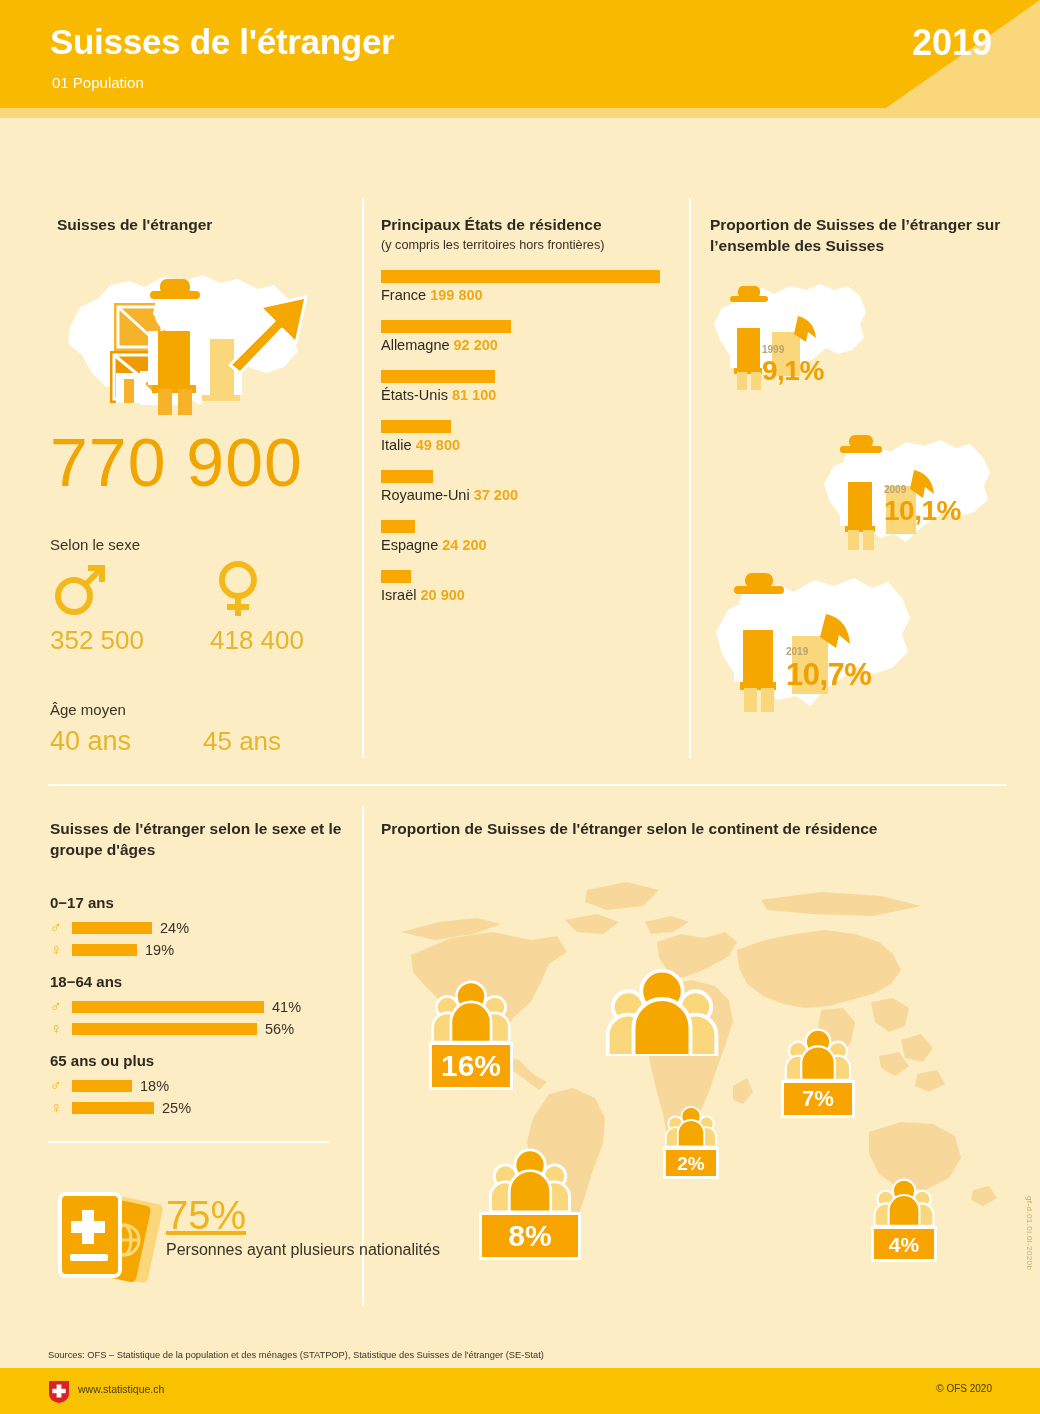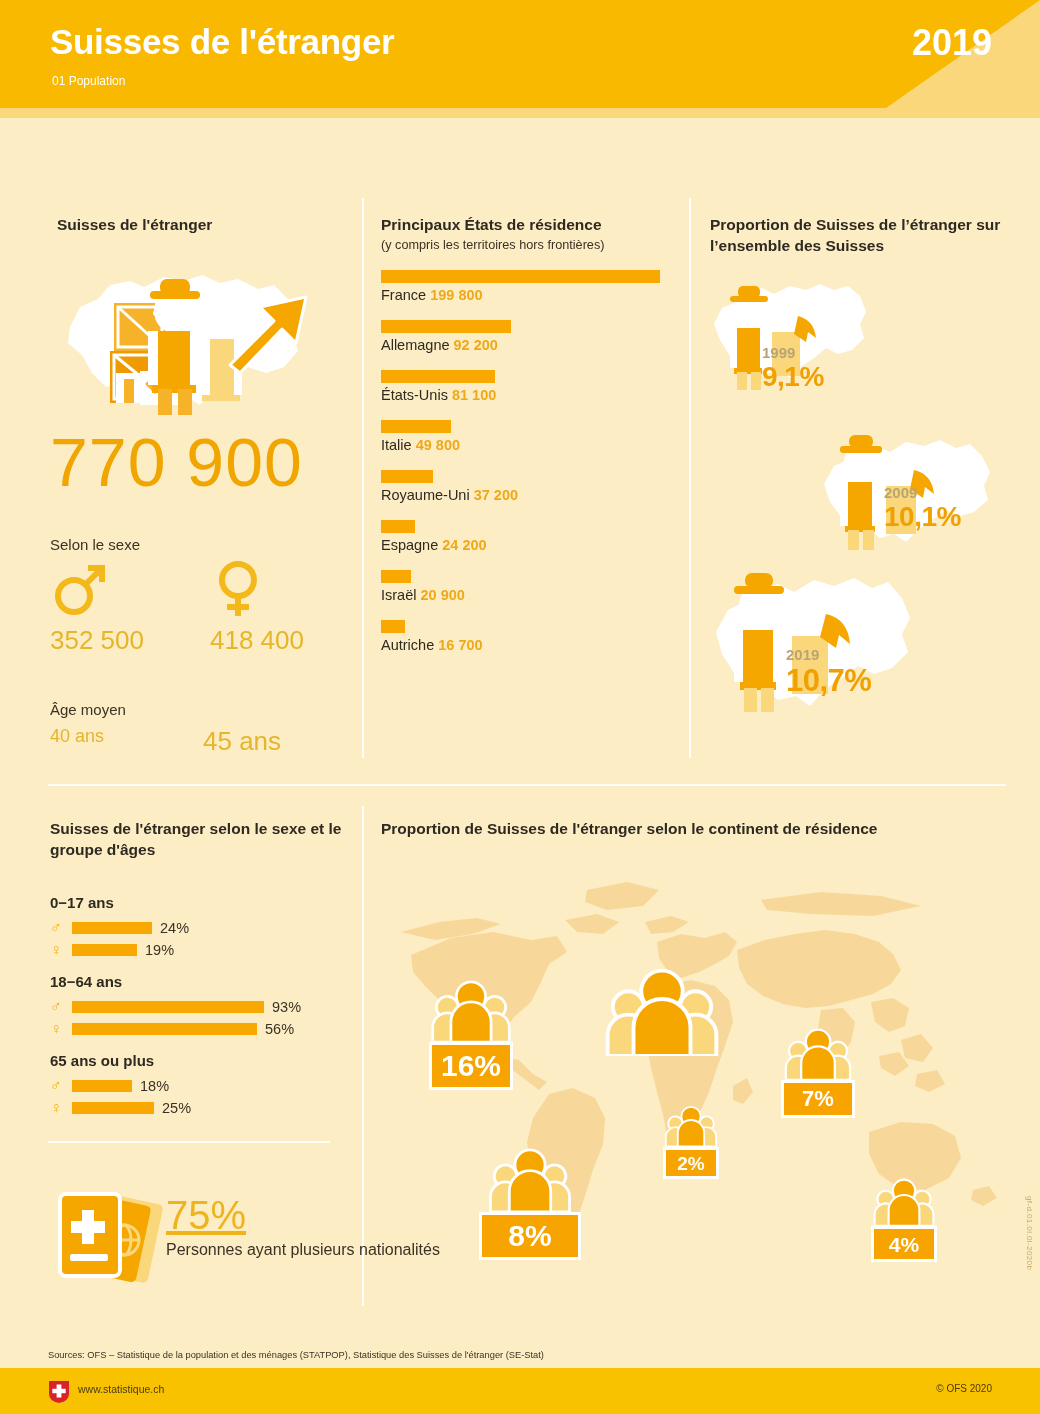--- a/index.html
+++ b/index.html
@@ -21,21 +21,21 @@
     position:absolute; left:0; top:0; width:1040px; height:108px;
     background:#F8B900;
     clip-path: polygon(0 0, 1040px 0, 1040px 0, 886px 108px, 0 108px);
   }
   .header-title {
     position:absolute; left:50px; top:22px;
     font-size:35px; font-weight:bold; color:#ffffff; letter-spacing:-0.3px;
   }
   .header-sub {
     position:absolute; left:52px; top:74px;
-    font-size:12px; color:#ffffff;
+    font-size:15px; color:#ffffff;
   }
   .header-year {
     position:absolute; right:48px; top:22px;
     font-size:36px; font-weight:bold; color:#ffffff;
   }
 
   
   .sect-title {
     font-size:15.5px; font-weight:bold; color:#2e2a22; line-height:1.36;
   }
@@ -51,36 +51,36 @@
   #big-number {
     position:absolute; left:50px; top:428px;
     font-size:68px; color:#F0A500; font-weight:400; letter-spacing:1px;
     line-height:1;
   }
   #selon-label { position:absolute; left:50px; top:536px; font-size:15px; }
   .sexsym { position:absolute; }
   #male-num { position:absolute; left:50px; top:625px; font-size:26px; color:#E6B52B; }
   #female-num { position:absolute; left:210px; top:625px; font-size:26px; color:#E6B52B; }
   #age-label { position:absolute; left:50px; top:701px; font-size:15px; }
-  #age-m { position:absolute; left:50px; top:726px; font-size:18px; color:#E6B52B; }
+  #age-m { position:absolute; left:50px; top:726px; font-size:27px; color:#E6B52B; }
   #age-f { position:absolute; left:203px; top:726px; font-size:26px; color:#E6B52B; }
 
   
   #col2-title { position:absolute; left:381px; top:214px; width:300px; }
   #col2-sub { position:absolute; left:381px; top:237px; width:310px; }
   #country-list { position:absolute; left:381px; top:270px; width:300px; }
   .c-row { position:relative; height:50px; }
   .c-bar { height:13px; background:#F8A800; }
   .c-lab { position:absolute; left:0; top:17px; font-size:14.5px; color:#2e2a22; white-space:nowrap; }
   .c-lab b { color:#EFA918; font-weight:bold; }
 
   
   #col3-title { position:absolute; left:710px; top:214px; width:300px; }
   .ch-group { position:absolute; }
-  .ch-year { font-size:15px; color:#B9A474; font-weight:bold; }
+  .ch-year { font-size:10px; color:#B9A474; font-weight:bold; }
   .ch-pct  { font-size:28px; color:#F0A000; font-weight:bold; letter-spacing:-.5px; }
 
   
   #col4-title { position:absolute; left:50px; top:818px; width:300px; }
   #age-blocks { position:absolute; left:50px; top:880px; width:300px; }
   .ag-head { font-size:15px; font-weight:bold; color:#2e2a22; margin-top:14px; margin-bottom:7px;}
   .ag-row { display:flex; align-items:center; height:19px; margin-bottom:3px; }
   .ag-sym { width:22px; font-size:16px; color:#EFB41D; line-height:1; }
   .ag-bar { height:12px; background:#F8A800; }
   .ag-val { font-size:14.5px; color:#3a3226; margin-left:8px; }
@@ -215,24 +215,20 @@
       <div class="c-bar" style="width: 52px;"></div>
       <div class="c-lab"><span>Royaume-Uni </span><b>37 200</b></div>
     </div>
     <div class="c-row">
       <div class="c-bar" style="width: 34px;"></div>
       <div class="c-lab"><span>Espagne </span><b>24 200</b></div>
     </div>
     <div class="c-row">
       <div class="c-bar" style="width: 30px;"></div>
       <div class="c-lab"><span>Israël </span><b>20 900</b></div>
-    </div>
-    <div class="c-row">
-      <div class="c-bar" style="width: 24px;"></div>
-      <div class="c-lab"><span>Autriche </span><b>16 700</b></div>
     </div>
   </div>
 
 <div id="col3-title" class="sect-title">Proportion de Suisses de l’étranger sur l’ensemble des Suisses</div>
 
 <div class="ch-group" style="left:706px; top:268px;">
   <svg width="165" height="125" viewBox="0 0 165 125" style="position:absolute;left:0;top:0;">
     <path fill="#FFFFFF" d="M8,56 L16,40 L30,34 L40,24 L56,20 L68,26 L84,18 L100,22 L114,16 L128,22 L142,18 L154,28 L160,44 L154,56 L158,70 L146,82 L132,86 L120,80 L108,90 L96,98 L84,110 L72,102 L60,106 L48,96 L36,100 L24,88 L14,72 Z"></path>
     <ellipse cx="80" cy="48" rx="15" ry="17" fill="#FFFFFF"></ellipse>
     <rect x="66" y="64" width="28" height="44" fill="#FBD77C"></rect>
@@ -304,21 +300,21 @@
     </div>
     <div class="ag-row">
       <div class="ag-sym">♀</div>
       <div class="ag-bar" style="width: 65px;"></div>
       <div class="ag-val">19%</div>
     </div>
     <div class="ag-head">18−64 ans</div>
     <div class="ag-row">
       <div class="ag-sym">♂</div>
       <div class="ag-bar" style="width: 192px;"></div>
-      <div class="ag-val">93%</div>
+      <div class="ag-val">41%</div>
     </div>
     <div class="ag-row">
       <div class="ag-sym">♀</div>
       <div class="ag-bar" style="width: 185px;"></div>
       <div class="ag-val">56%</div>
     </div>
     <div class="ag-head">65 ans ou plus</div>
     <div class="ag-row">
       <div class="ag-sym">♂</div>
       <div class="ag-bar" style="width: 60px;"></div>

